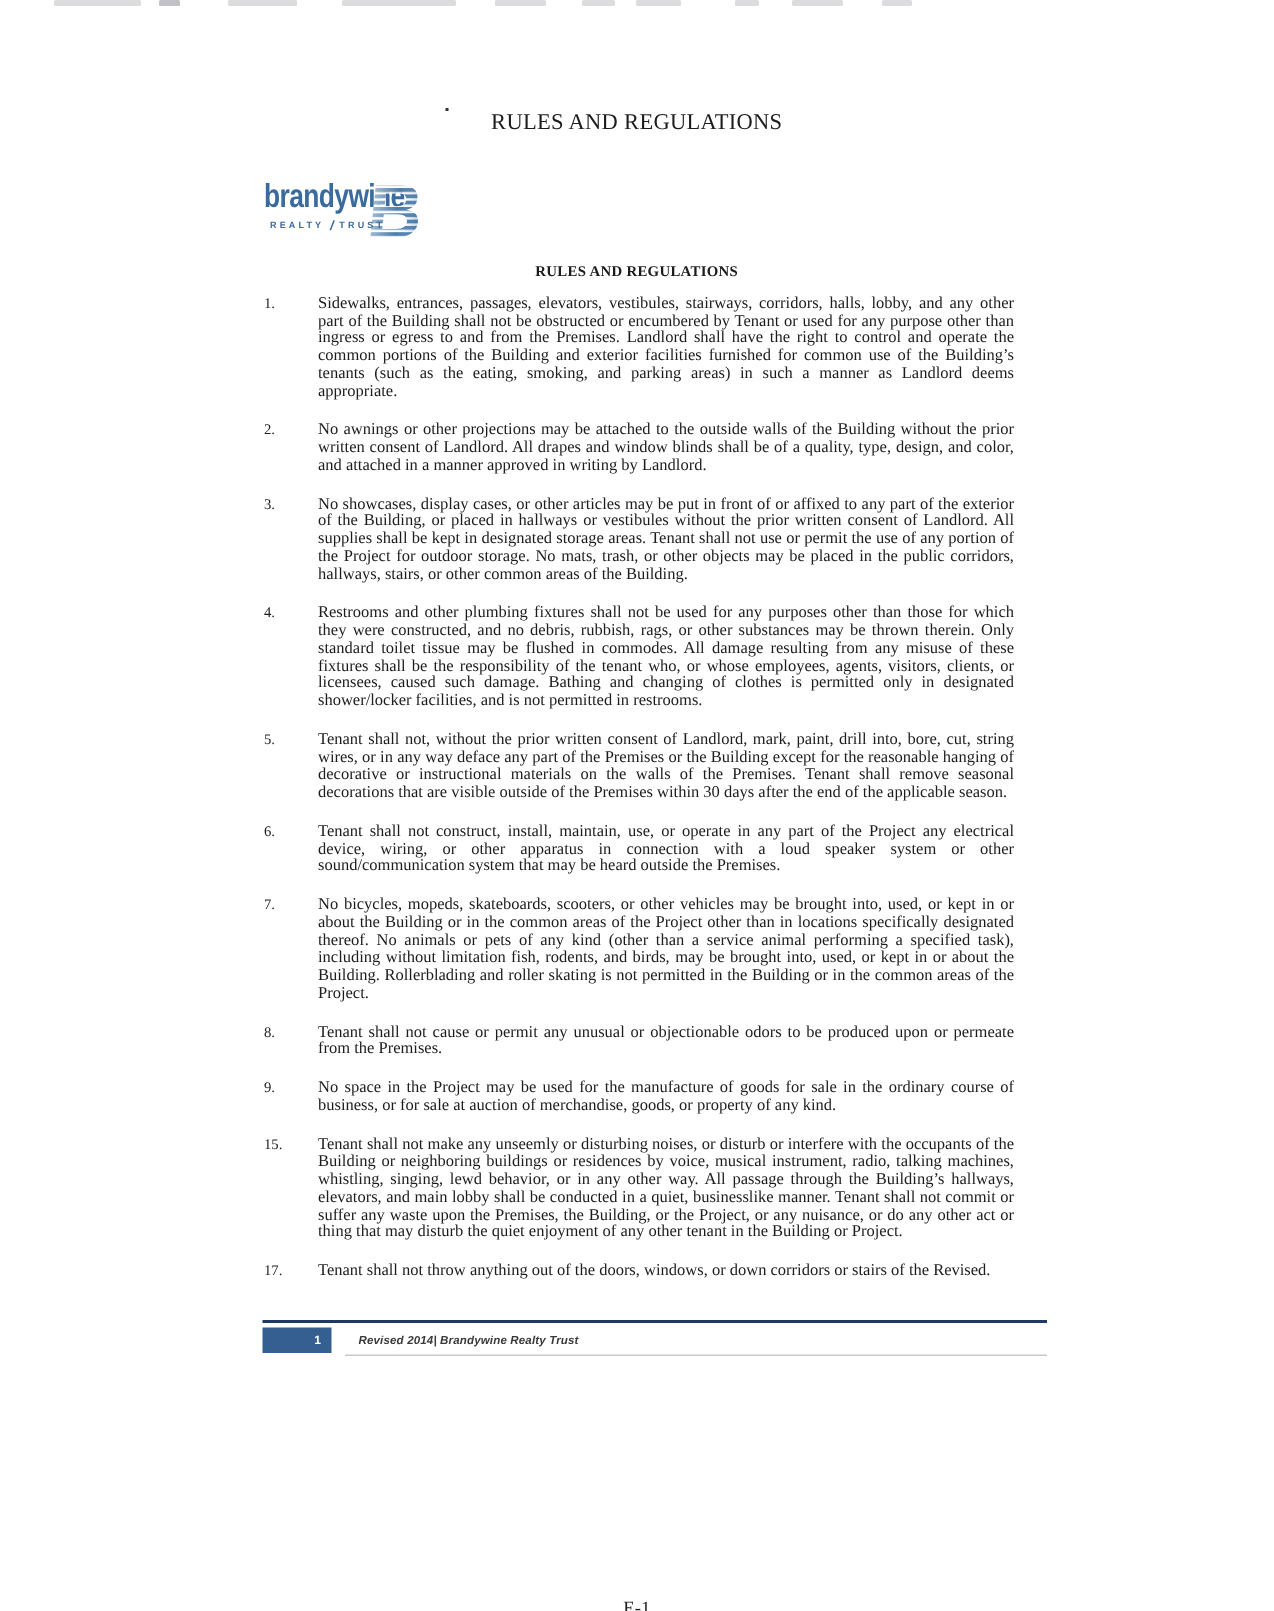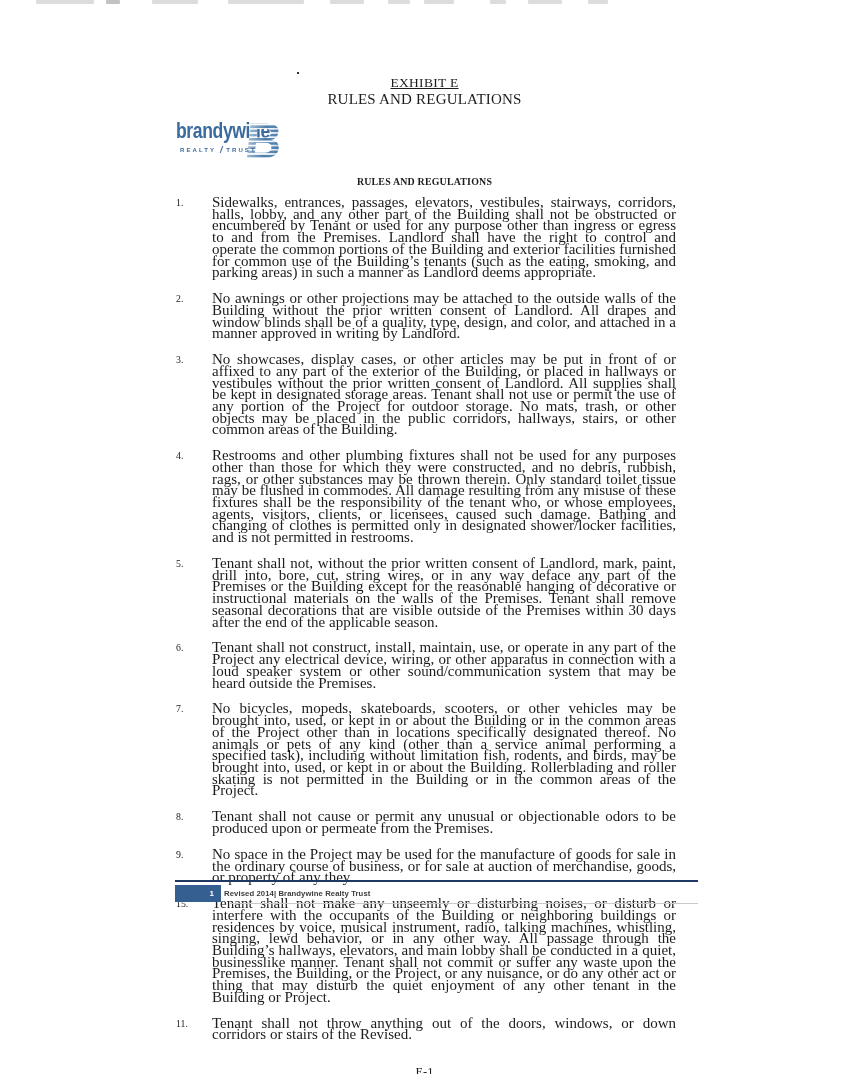--- a/index.html
+++ b/index.html
@@ -44,39 +44,39 @@
 
   
   .doc-heading {
     position:absolute; top:176px; left:0; width:849px;
     text-align:center; font-weight:bold; font-size:9.9px; letter-spacing:.2px;
   }
   .rules-list { position:absolute; top:197px; left:176px; width:500px; }
   .rule { display:flex; margin-bottom:14.2px; }
   .rule-num { flex:none; width:36px; font-size:9.8px; line-height:11.7px; }
   .rule-text {
-    width:464px; font-size:15px; line-height:11.7px;
+    width:464px; font-size:11px; line-height:11.7px;
     text-align:justify; text-justify:inter-word;
   }
 
   
   .footer { position:absolute; top:880px; left:175px; width:523px; }
   .footer-topline { width:523px; height:2px; background:#1f3864; }
   .footer-row { display:flex; align-items:center; margin-top:2px; height:18px; }
   .footer-badge {
     width:46px; height:17px; background:#365f91;
     color:#ffffff; font-family:"Liberation Sans", sans-serif;
     font-size:8px; font-weight:bold;
     display:flex; align-items:center; justify-content:flex-end;
     padding-right:7px;
   }
   .footer-text {
-    margin-left:3px;
+    margin-left:18px;
     font-family:"Liberation Sans", sans-serif;
-    font-size:7.7px; font-weight:bold; color:#3a3a3a; letter-spacing:.1px;
+    font-size:7.7px; font-weight:bold; color:#3a3a3a; letter-spacing:.1px;font-style:italic;
   }
   .footer-bottomline { position:absolute; left:55px; top:23px; width:468px; height:1px; background:#c9c9c9; }
 
   .page-number {
     position:absolute; top:1065px; left:0; width:849px;
     text-align:center; font-size:12.5px;
   }
 </style>
 </head>
 <body>
@@ -92,21 +92,20 @@
     <div class="art" style="left:388px; width:22px;"></div>
     <div class="art" style="left:424px; width:30px;"></div>
     <div class="art" style="left:490px; width:16px;"></div>
     <div class="art" style="left:528px; width:34px;"></div>
     <div class="art" style="left:588px; width:20px;"></div>
   </div>
 
   <div class="stray-dot"></div>
 
   <div class="title-block">
-    <div class="exhibit-title">EXHIBIT E</div>
     <div class="exhibit-subtitle">RULES AND REGULATIONS</div>
   </div>
 
   <div class="logo">
     <span class="logo-word">brandywine</span>
     <span class="logo-b">
       <svg width="42" height="46" viewBox="0 0 42 46">
         <defs>
           <pattern id="bstripes" width="6" height="4.2" patternUnits="userSpaceOnUse">
             <rect width="6" height="2.7" fill="#4a7cab"></rect>
@@ -165,30 +164,30 @@
       <div class="rule-text">No bicycles, mopeds, skateboards, scooters, or other vehicles may be brought into, used, or kept in or about the Building or in the common areas of the Project other than in locations specifically designated thereof. No animals or pets of any kind (other than a service animal performing a specified task), including without limitation fish, rodents, and birds, may be brought into, used, or kept in or about the Building. Rollerblading and roller skating is not permitted in the Building or in the common areas of the Project.</div>
     </div>
 
     <div class="rule">
       <div class="rule-num">8.</div>
       <div class="rule-text">Tenant shall not cause or permit any unusual or objectionable odors to be produced upon or permeate from the Premises.</div>
     </div>
 
     <div class="rule">
       <div class="rule-num">9.</div>
-      <div class="rule-text">No space in the Project may be used for the manufacture of goods for sale in the ordinary course of business, or for sale at auction of merchandise, goods, or property of any they.</div>
+      <div class="rule-text">No space in the Project may be used for the manufacture of goods for sale in the ordinary course of business, or for sale at auction of merchandise, goods, or property of any kind.</div>
     </div>
 
     <div class="rule">
       <div class="rule-num">15.</div>
       <div class="rule-text">Tenant shall not make any unseemly or disturbing noises, or disturb or interfere with the occupants of the Building or neighboring buildings or residences by voice, musical instrument, radio, talking machines, whistling, singing, lewd behavior, or in any other way. All passage through the Building’s hallways, elevators, and main lobby shall be conducted in a quiet, businesslike manner. Tenant shall not commit or suffer any waste upon the Premises, the Building, or the Project, or any nuisance, or do any other act or thing that may disturb the quiet enjoyment of any other tenant in the Building or Project.</div>
     </div>
 
     <div class="rule">
-      <div class="rule-num">11.</div>
+      <div class="rule-num">17.</div>
       <div class="rule-text">Tenant shall not throw anything out of the doors, windows, or down corridors or stairs of the Revised.</div>
     </div>
 
   </div>
 
   <div class="footer">
     <div class="footer-topline"></div>
     <div class="footer-row">
       <div class="footer-badge">1</div>
       <div class="footer-text">Revised 2014| Brandywine Realty Trust</div>

